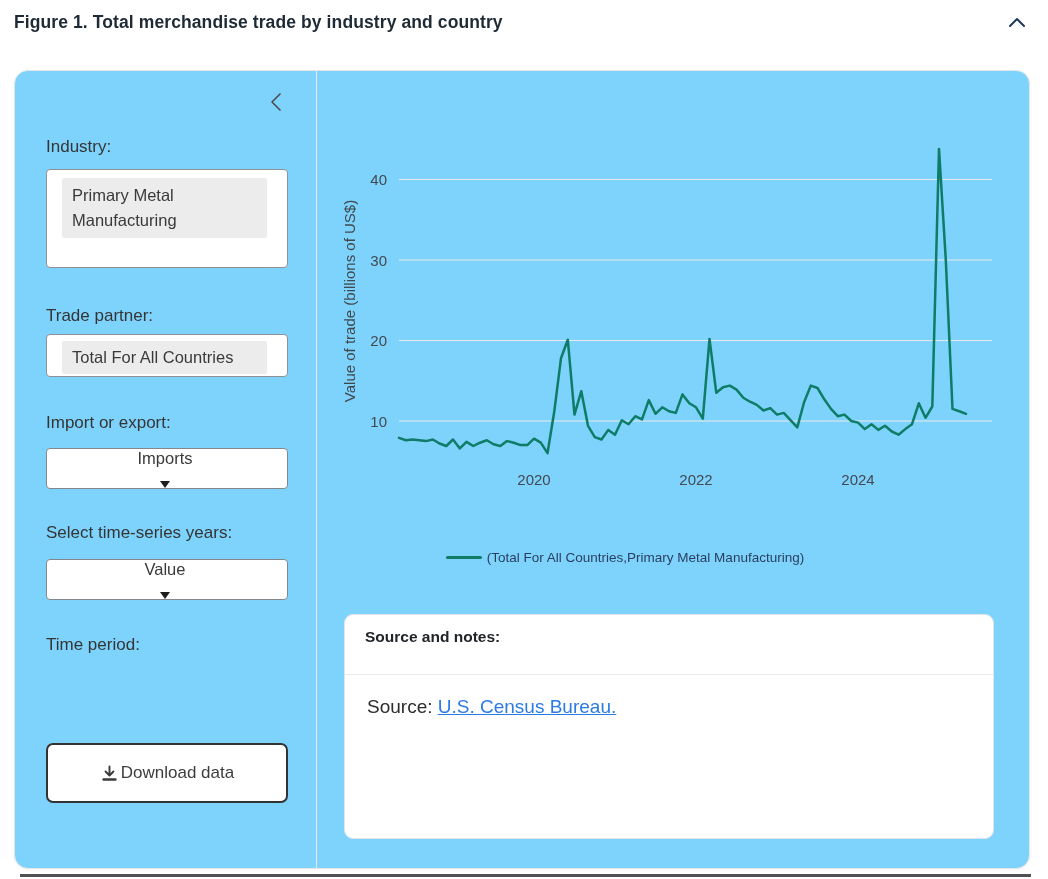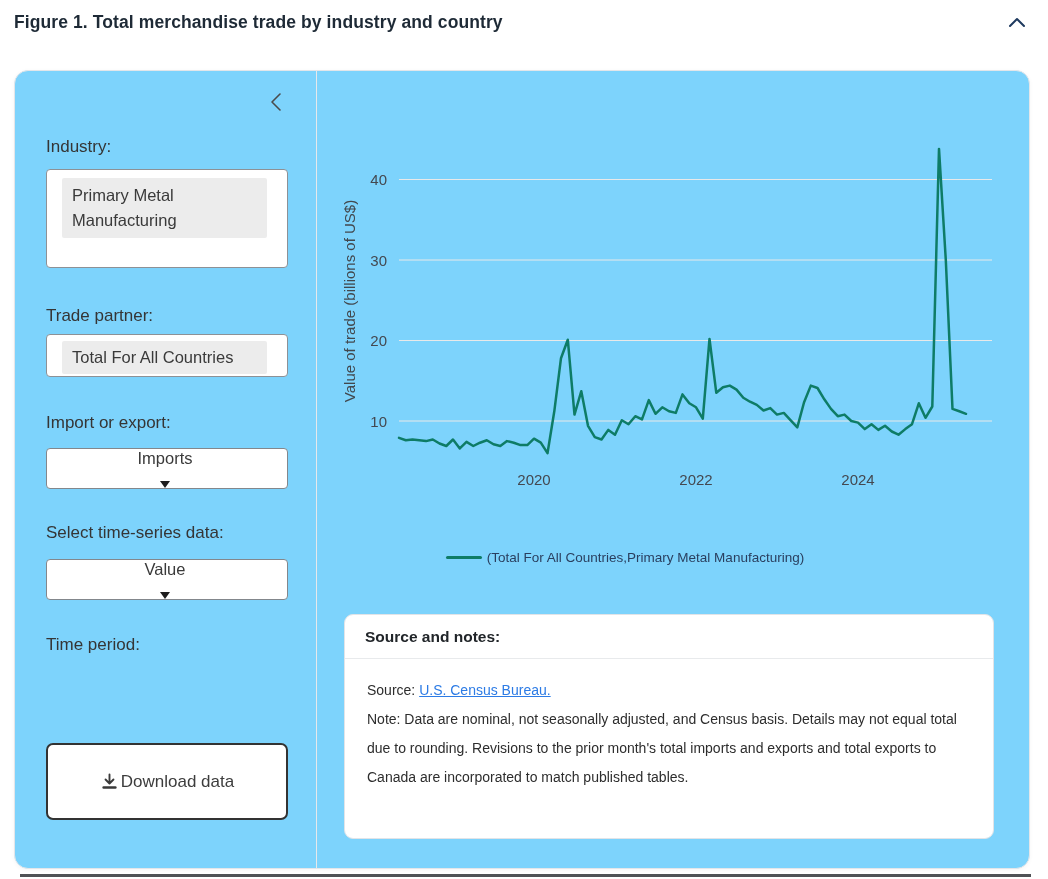--- a/index.html
+++ b/index.html
@@ -20,36 +20,36 @@
   .sidebar { position:absolute; left:0; top:0; width:302px; height:100%;
              border-right:1px solid #e6e8eb; border-radius:14px 0 0 14px; }
   .collapse-left { position:absolute; left:252px; top:20px; width:20px; height:22px; cursor:pointer; }
   .fld-label { position:absolute; left:31px; font-size:17px; color:#353535; }
   .listbox { position:absolute; left:31px; width:242px; border:1px solid #8d9196; border-radius:4px; background:#fff; overflow:hidden; }
   .lb-option { margin:8px 20px 16px 15px; background:#ececec; border-radius:2px; padding:5px 10px; font-size:16.5px; line-height:25px; color:#3a3a3a; cursor:pointer; }
   .selectbox { position:absolute; left:31px; width:242px; height:41px; border:1px solid #83878c; border-radius:4px; background:#fff;
                display:flex; align-items:center; justify-content:space-between; padding:0 14px 0 10px; cursor:pointer;flex-direction:column; }
   .selectbox .val { font-size:16.5px; color:#3a3a3a; }
   .caret { width:0; height:0; border-left:5.5px solid transparent; border-right:5.5px solid transparent; border-top:7px solid #1d1d1d; }
-  .dl-btn { position:absolute; left:31px; top:672px; width:242px; height:77px; background:#fff;
+  .dl-btn { position:absolute; left:31px; top:672px; width:242px; height:60px; background:#fff;
             border:2px solid #333; border-radius:7px; display:flex; align-items:center; justify-content:center; gap:2px;
             font-size:17px; color:#3d3d3d; cursor:pointer; }
 
   
   .chart-svg { position:absolute; left:302px; top:10px; width:715px; height:470px; }
   .legend { position:absolute; left:330px; top:476px; width:560px; height:20px;
             display:flex; align-items:center; justify-content:center; gap:5px; cursor:pointer; }
   .legend .swatch { width:36px; height:3px; border-radius:2px; }
   .legend .ltext { font-size:13.5px; color:#2a3f5f; }
 
   
   .src-panel { position:absolute; left:329px; top:543px; width:650px; height:225px;
                border:1px solid #e1e4e8; border-radius:9px; background:#fff; }
-  .src-head { padding:13px 20px 12px 20px; font-size:15.5px; font-weight:bold; color:#212529; border-bottom:1px solid #e8eaec; }
-  .src-body { padding:17px 22px; font-size:14px; line-height:29px; color:#2d2d2d; }
+  .src-head { padding:13px 20px 28px 20px; font-size:15.5px; font-weight:bold; color:#212529; border-bottom:1px solid #e8eaec; }
+  .src-body { padding:17px 22px; font-size:19px; line-height:29px; color:#2d2d2d; }
   .src-link { color:#2c7be5; text-decoration:underline; cursor:pointer; }
 
   .bottom-rule { position:absolute; left:20px; top:874px; width:1011px; height:3px; background:#505256; }
 </style>
 </head>
 <body>
 
 <div class="page">
 
   <div class="fig-title">Figure 1. Total merchandise trade by industry and country</div>
@@ -75,21 +75,21 @@
       <div class="listbox" style="top:263px; height:43px">
         <div class="lb-option" style="margin-top:6px; padding:4px 10px">Total For All Countries</div>
       </div>
 
       <div class="fld-label" style="top:342px">Import or export:</div>
       <div class="selectbox" style="top:377px">
         <span class="val">Imports</span>
         <span class="caret"></span>
       </div>
 
-      <div class="fld-label" style="top:452px">Select time-series data:</div>
+      <div class="fld-label" style="top:452px">Select time-series years:</div>
       <div class="selectbox" style="top:488px">
         <span class="val">Value</span>
         <span class="caret"></span>
       </div>
 
       <div class="fld-label" style="top:564px">Time period:</div>
 
       <div class="dl-btn">
         <svg width="19" height="19" viewBox="0 0 24 24">
           <path d="M12 3 v10 M7 9.5 l5 5 5-5" fill="none" stroke="#3a3a3a" stroke-width="2.4" stroke-linecap="round" stroke-linejoin="round"></path>
@@ -117,20 +117,19 @@
 
     <div class="legend">
       <div class="swatch" id="legend-swatch" style="background: rgb(14, 124, 102);"></div>
       <div class="ltext">(Total For All Countries,Primary Metal Manufacturing)</div>
     </div>
 
     <div class="src-panel">
       <div class="src-head">Source and notes:</div>
       <div class="src-body">
         <span>Source: </span><a class="src-link">U.S. Census Bureau.</a>
-        <div>Note: Data are nominal, not seasonally adjusted, and Census basis. Details may not equal total due to rounding. Revisions to the prior month's total imports and exports and total exports to Canada are incorporated to match published tables.</div>
       </div>
     </div>
 
   </div>
 
   <div class="bottom-rule"></div>
 </div>
 
 </body></html>

